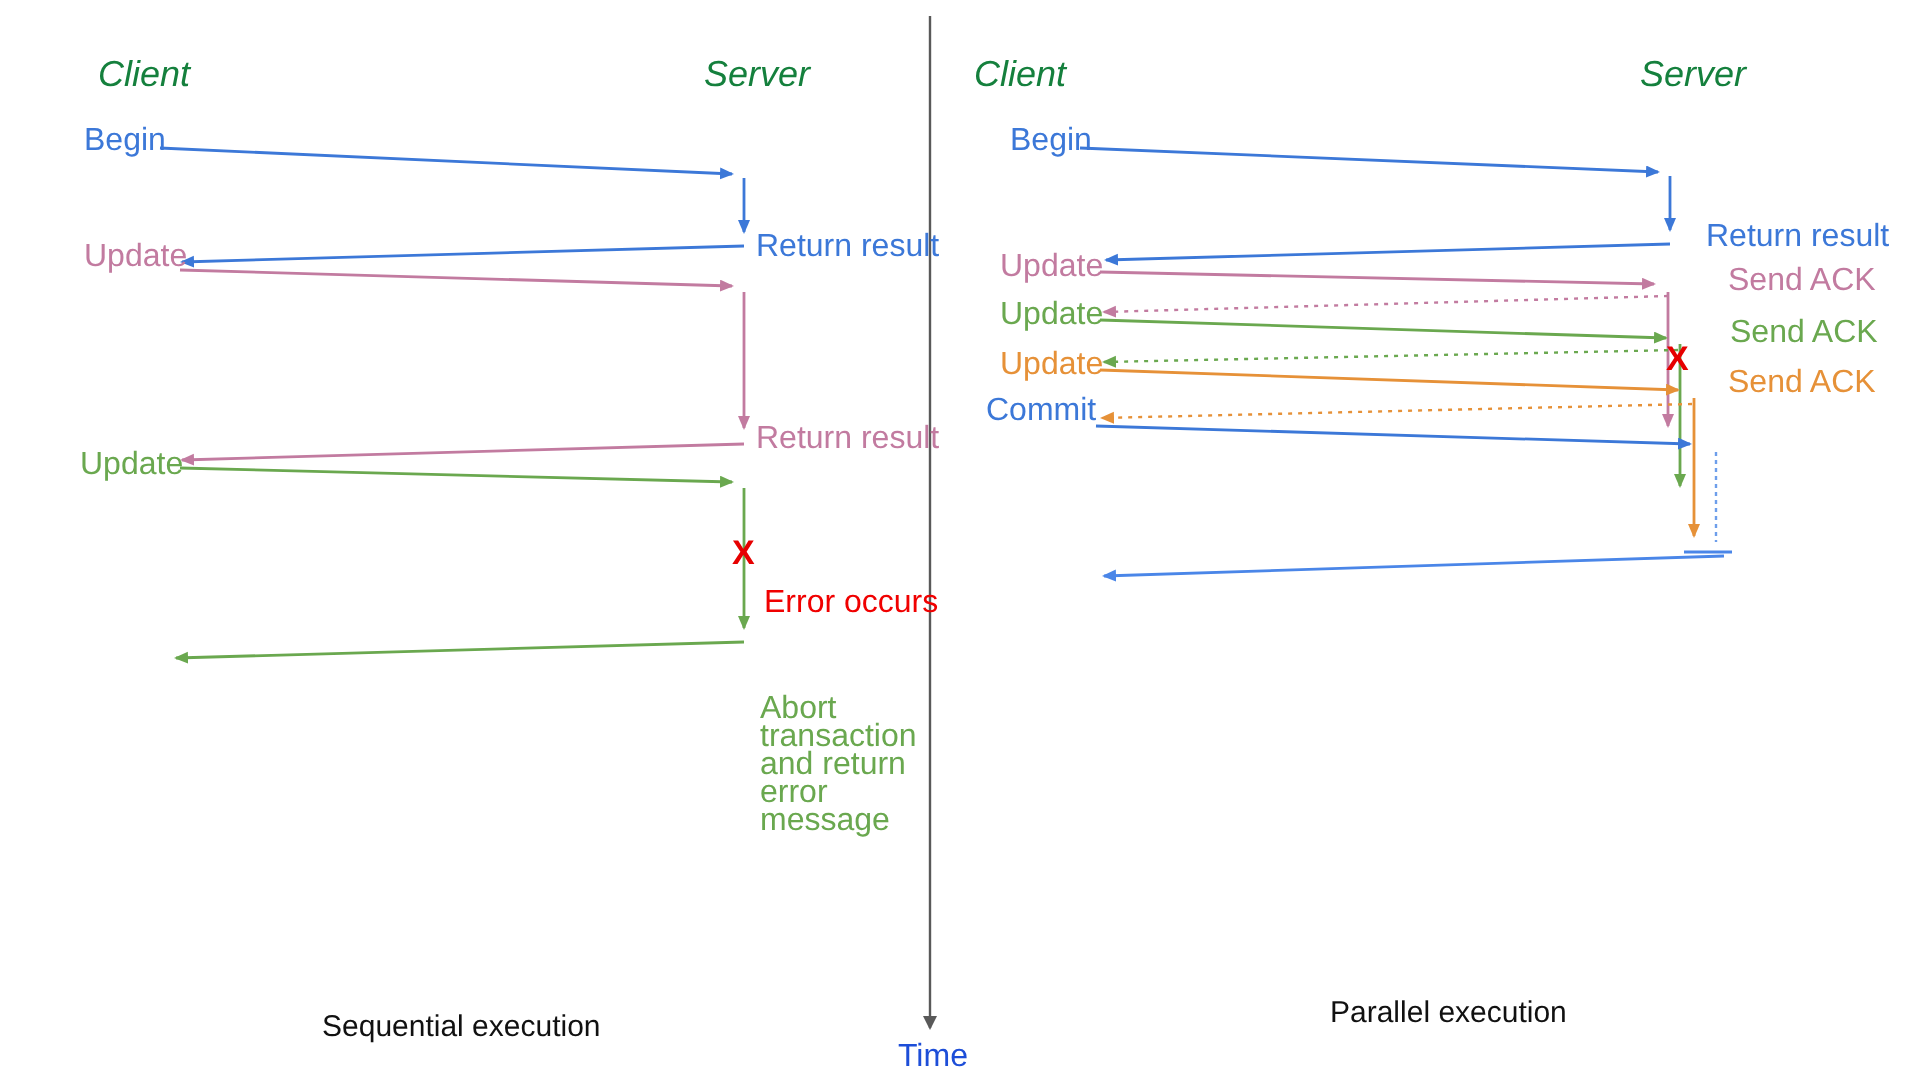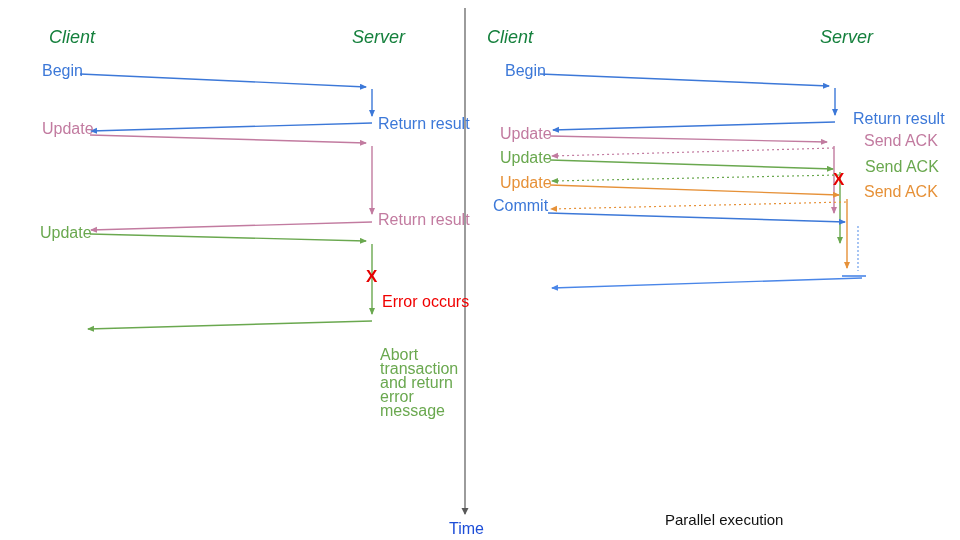--- a/index.html
+++ b/index.html
@@ -87,31 +87,32 @@
   <div class="actor" style="left:352px;top:27px;">Server</div>
 
   <div class="lbl blue" style="left:42px;top:64px;">Begin</div>
   <div class="lbl blue" style="left:378px;top:117px;">Return result</div>
   <div class="lbl pink" style="left:42px;top:122px;">Update</div>
   <div class="lbl pink" style="left:378px;top:213px;">Return result</div>
   <div class="lbl green" style="left:40px;top:226px;">Update</div>
   <div class="xmark" style="left:366px;top:268px;">X</div>
   <div class="lbl red" style="left:382px;top:272px;margin-top:23px;">Error occurs</div>
   <div class="lbl green wrapblock" style="left:380px;top:313px;margin-top:35px;">Abort transaction and return error message</div>
+  <div class="title" style="left:161px;top:505px;">Sequential execution</div>
 
   <div class="actor" style="left:487px;top:27px;">Client</div>
   <div class="actor" style="left:820px;top:27px;">Server</div>
 
   <div class="lbl blue" style="left:505px;top:64px;">Begin</div>
   <div class="lbl blue" style="left:853px;top:112px;">Return result</div>
   <div class="lbl pink" style="left:500px;top:127px;">Update</div>
   <div class="lbl pink" style="left:864px;top:134px;">Send ACK</div>
   <div class="lbl green" style="left:500px;top:151px;">Update</div>
   <div class="lbl green" style="left:865px;top:160px;">Send ACK</div>
   <div class="lbl orange" style="left:500px;top:176px;">Update</div>
   <div class="lbl orange" style="left:864px;top:185px;">Send ACK</div>
   <div class="lbl blue" style="left:493px;top:199px;">Commit</div>
   <div class="xmark" style="left:833px;top:171px;">X</div>
-  <div class="title" style="left:665px;top:511px;text-align:right;">Parallel execution</div>
+  <div class="title" style="left:665px;top:498px;text-align:right;">Parallel execution</div>
 
   <div class="lbl" style="left:449px;top:522px;color:#1d4ed8;">Time</div>
 
 </div>
 
 </body></html>

